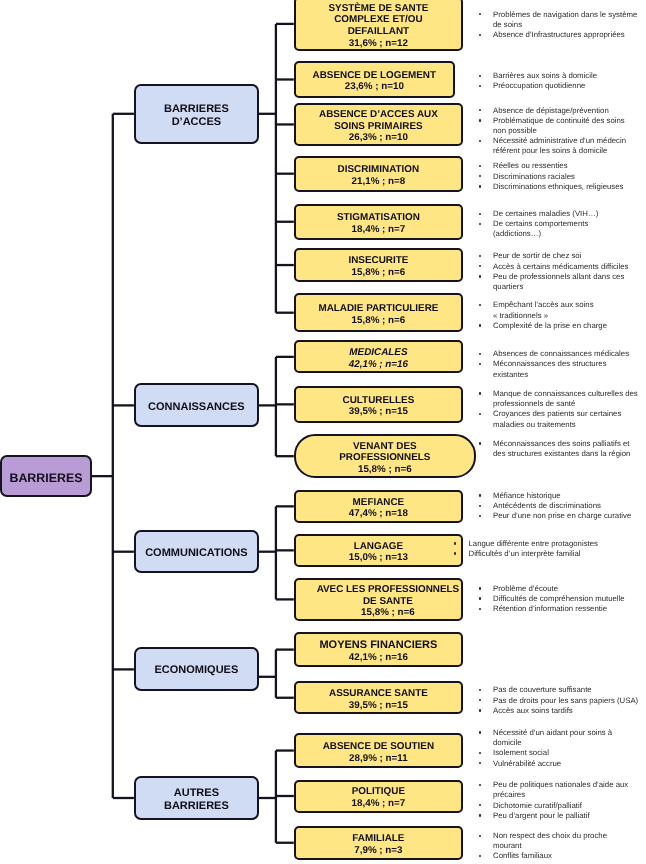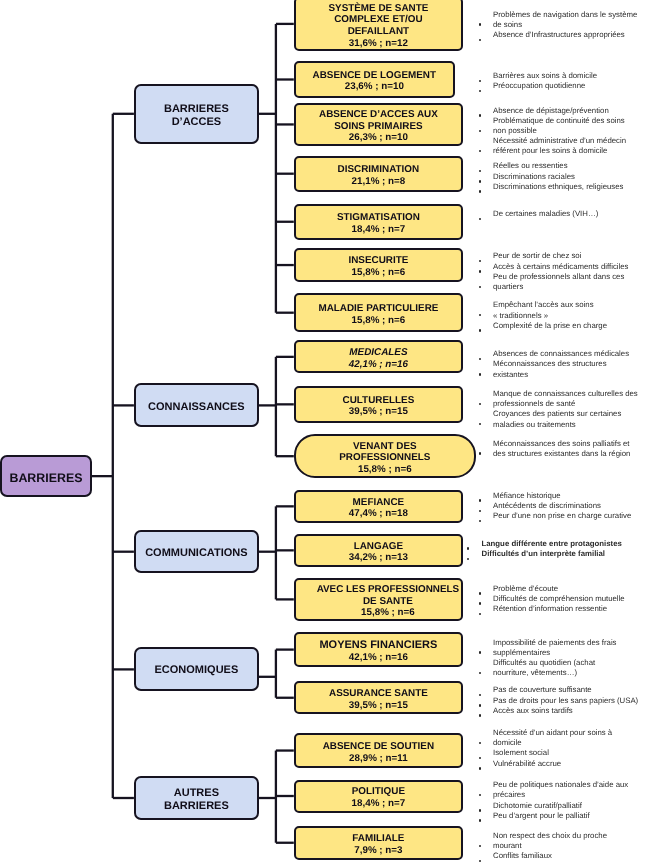--- a/index.html
+++ b/index.html
@@ -13,21 +13,21 @@
         border:2.4px solid #161320;
         display:flex;flex-direction:column;align-items:center;justify-content:center;
         text-align:center;color:#100d18;}
   .node.root{background:#b99bd6;border-radius:7px;}
   .node.cat{background:#d0dcf3;border-radius:7px;}
   .node.leaf{background:#fee684;border-radius:5px;}
   .node .inner{width:100%;}
   .node .ttl{font-weight:bold;}
   .node .stat{font-weight:bold;}
   .blist{position:absolute;color:#2b2b2b;}
-  .blist .row{display:flex;align-items:center;}
+  .blist .row{display:flex;align-items:flex-start;}
   .blist .row .dot{flex:0 0 14.5px;position:relative;}
   .blist .row .dot i{position:absolute;left:0px;top:3.6px;width:2.4px;height:2.4px;
        background:#262626;border-radius:50%;display:block;font-style:normal;}
   .blist .row .txt{flex:1 1 auto;white-space:nowrap;}
 </style>
 </head>
 <body>
 
 <div id="stage">
   <svg id="links" viewBox="0 0 646 864">
@@ -203,21 +203,21 @@
           <div class="tl">MEFIANCE</div>
         </div>
       <div class="stat" style="font-size: 9.8px;">47,4% ; n=18</div>
       </div>
     </div>
     <div class="node leaf" style="left: 293.8px; top: 533.7px; width: 169.2px; height: 33.3px;">
       <div class="inner" style="line-height: 11.7px; transform: translateY(1.8px);">
         <div class="ttl" style="font-size: 9.9px;">
           <div class="tl">LANGAGE</div>
         </div>
-      <div class="stat" style="font-size: 9.8px;">34,2% ; n=13</div>
+      <div class="stat" style="font-size: 9.8px;">15,0% ; n=13</div>
       </div>
     </div>
     <div class="node leaf" style="left: 293.8px; top: 578.1px; width: 169.2px; height: 42.6px;">
       <div class="inner" style="line-height: 11.7px; transform: translateY(1.8px); padding-left: 19px;">
         <div class="ttl" style="font-size: 9.9px;">
           <div class="tl">AVEC LES PROFESSIONNELS</div>
           <div class="tl">DE SANTE</div>
         </div>
       <div class="stat" style="font-size: 9.8px;">15,8% ; n=6</div>
       </div>
@@ -330,20 +330,26 @@
       <span class="txt">Discriminations ethniques, religieuses</span>
     </div>
     </div>
     <div class="blist" style="left: 478.5px; top: 209px; width: 161.5px; font-size: 7.8px; line-height: 10.2px;">
       <div class="row">
       <span class="dot">
           <i></i>
         </span>
       <span class="txt">De certaines maladies (VIH…)</span>
     </div>
+      <div class="row">
+      <span class="dot">
+          <i></i>
+        </span>
+      <span class="txt">De certains comportements<br>(addictions…)</span>
+    </div>
     </div>
     <div class="blist" style="left: 478.5px; top: 251.3px; width: 161.5px; font-size: 7.8px; line-height: 10.2px;">
       <div class="row">
       <span class="dot">
           <i></i>
         </span>
       <span class="txt">Peur de sortir de chez soi</span>
     </div>
       <div class="row">
       <span class="dot">
@@ -421,21 +427,21 @@
     </div>
     </div>
     <div class="blist" style="left: 478.5px; top: 438.7px; width: 161.5px; font-size: 7.8px; line-height: 10.2px;">
       <div class="row">
       <span class="dot">
           <i></i>
         </span>
       <span class="txt">Méconnaissances des soins palliatifs et<br>des structures existantes dans la région</span>
     </div>
     </div>
-    <div class="blist" style="left: 467px; top: 538.7px; width: 161.5px; font-size: 7.8px; line-height: 10.2px; font-weight: bold;">
+    <div class="blist" style="left: 454px; top: 538.7px; width: 161.5px; font-size: 7.8px; line-height: 10.2px;">
       <div class="row">
       <span class="dot">
           <i></i>
         </span>
       <span class="txt">Langue différente entre protagonistes</span>
     </div>
       <div class="row">
       <span class="dot">
           <i></i>
         </span>
@@ -453,34 +459,20 @@
       <span class="dot">
           <i></i>
         </span>
       <span class="txt">Difficultés de compréhension mutuelle</span>
     </div>
       <div class="row">
       <span class="dot">
           <i></i>
         </span>
       <span class="txt">Rétention d’information ressentie</span>
-    </div>
-    </div>
-    <div class="blist" style="left: 478.5px; top: 637.7px; width: 161.5px; font-size: 7.8px; line-height: 10.2px;">
-      <div class="row">
-      <span class="dot">
-          <i></i>
-        </span>
-      <span class="txt">Impossibilité de paiements des frais<br>supplémentaires</span>
-    </div>
-      <div class="row">
-      <span class="dot">
-          <i></i>
-        </span>
-      <span class="txt">Difficultés au quotidien (achat<br>nourriture, vêtements…)</span>
     </div>
     </div>
     <div class="blist" style="left: 478.5px; top: 685.3px; width: 161.5px; font-size: 7.8px; line-height: 10.2px;">
       <div class="row">
       <span class="dot">
           <i></i>
         </span>
       <span class="txt">Pas de couverture suffisante</span>
     </div>
       <div class="row">

